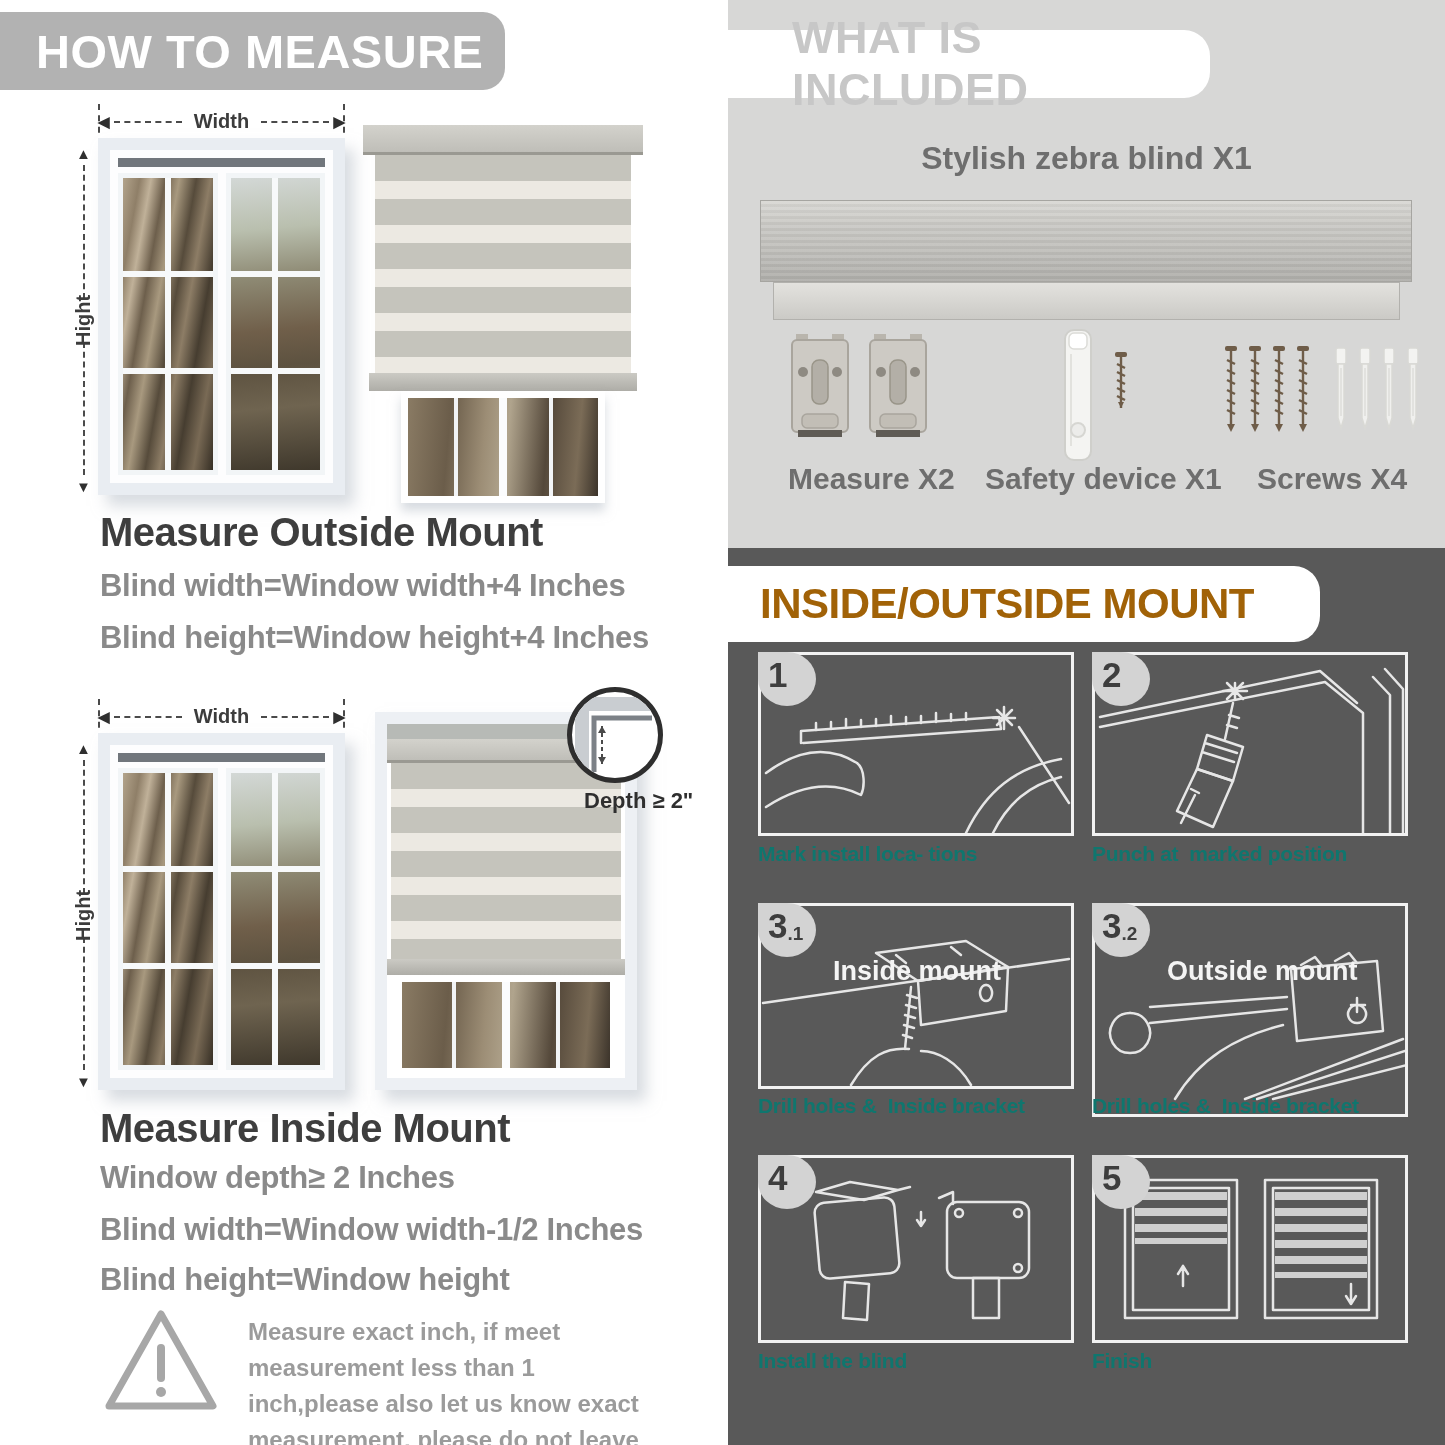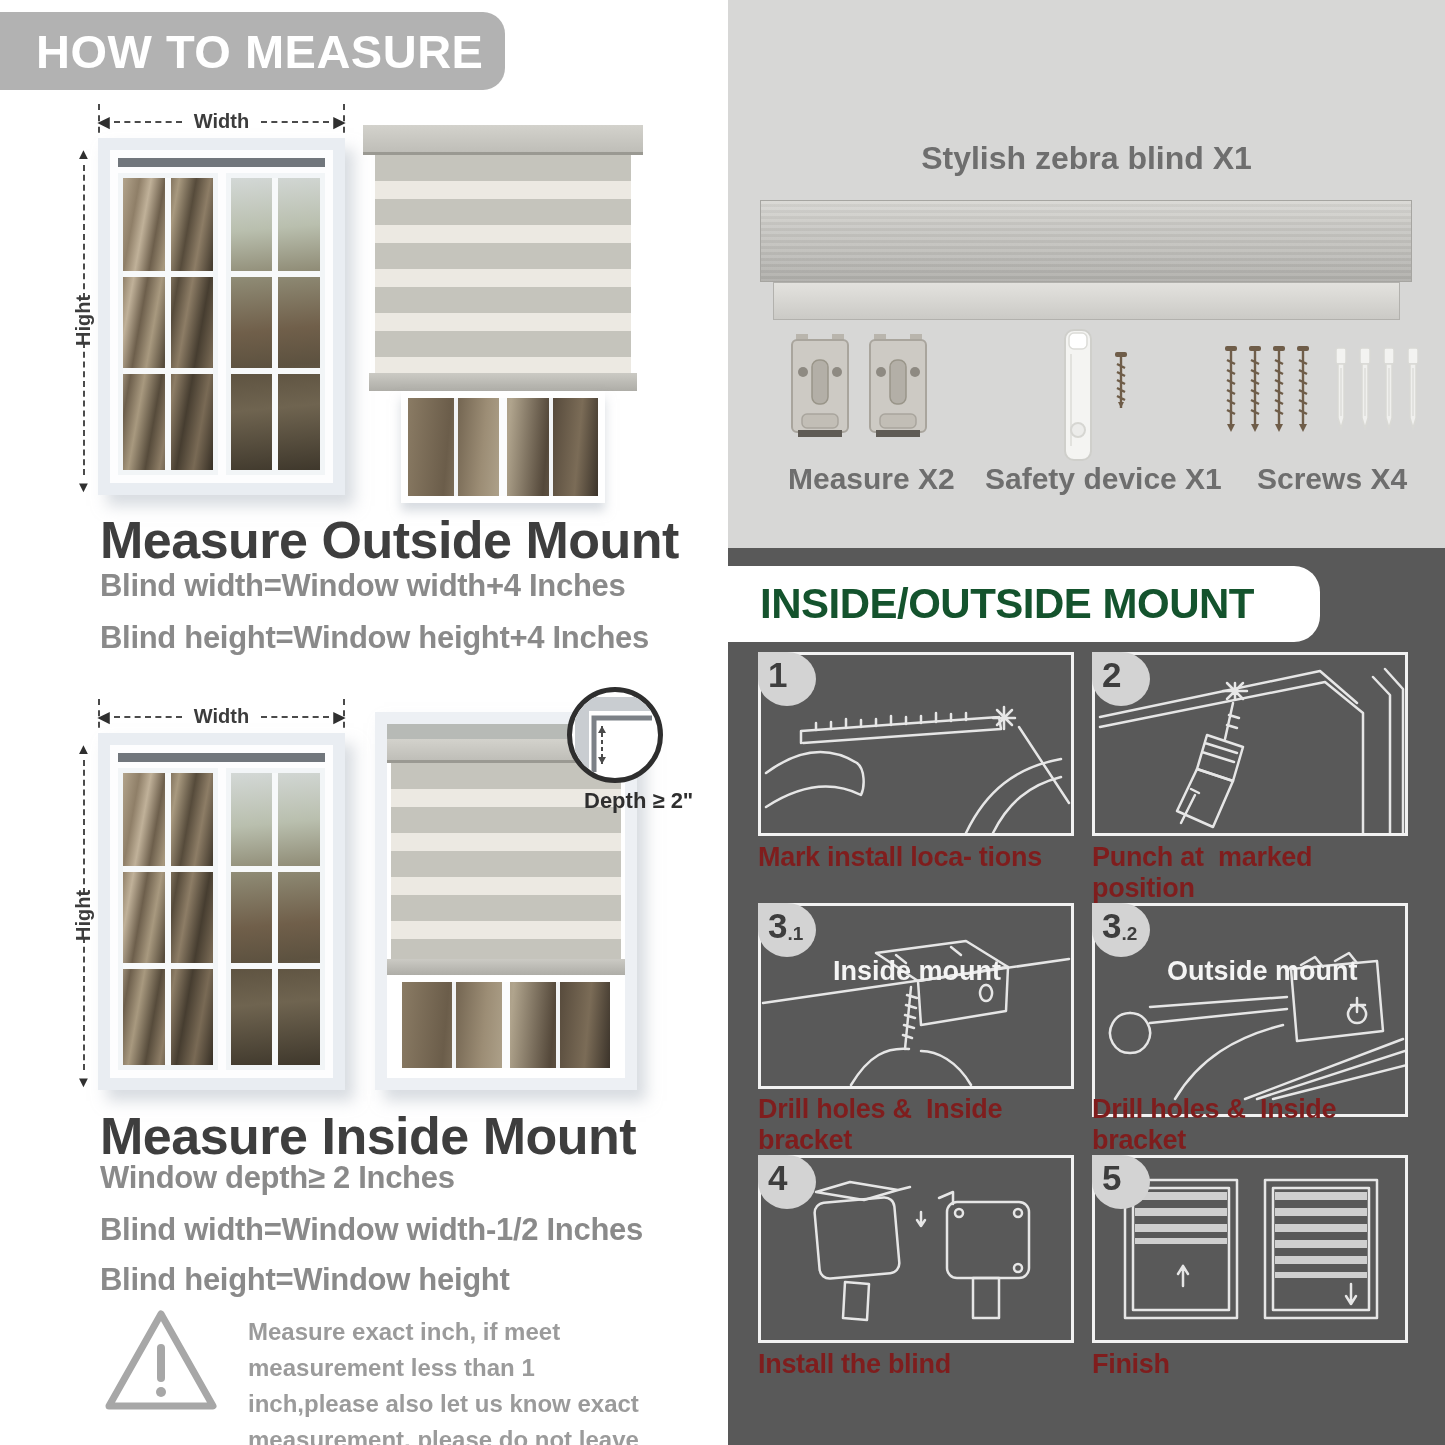--- a/index.html
+++ b/index.html
@@ -55,21 +55,21 @@
 
   .blind2-frame { position:absolute; background:#edf0f4; padding:12px;
     box-shadow:9px 11px 14px rgba(178,186,196,.5); }
   .blind2-inner { position:relative; height:100%; background:#fff; }
   .recess { position:absolute; left:0; right:0; top:0; height:15px; background:#b7bab6; }
 
   .circle-detail { position:absolute; width:96px; height:96px; border-radius:50%;
     border:5px solid #2e2e2e; background:#ffffff; overflow:hidden; z-index:5; }
   .depth-label { position:absolute; font-size:22px; font-weight:bold; color:#2f2f2f; }
 
-  .sec-title { position:absolute; font-size:52px; font-weight:bold; color:#3e3e3e; letter-spacing:-.5px; }
+  .sec-title { position:absolute; font-size:40px; font-weight:bold; color:#3e3e3e; letter-spacing:-.5px; }
   .sec-line { position:absolute; font-size:31px; font-weight:bold; color:#8a8a8a; letter-spacing:-.3px; }
 
   .warn-icon { position:absolute; }
   .warn-text { position:absolute; width:412px; font-size:24px; font-weight:bold;
     color:#9b9b9b; line-height:1.5; }
 
   
   .panel-light { position:absolute; left:728px; top:0; width:717px; height:548px; background:#d7d7d6; }
   .included-box { position:absolute; left:728px; top:30px; width:482px; height:68px; background:#ffffff;
     border-radius:0 26px 26px 0; display:flex; align-items:center; padding-left:64px;
@@ -81,30 +81,30 @@
       linear-gradient(180deg,#d8d7d3 0%,#c9c8c4 30%,#bcbbb7 70%,#aeada9 100%);
     border:1px solid #a6a5a1; }
   .rail-bottom { position:absolute; left:773px; top:282px; width:627px; height:38px;
     background:linear-gradient(180deg,#e3e2de,#cbcac6); border:1px solid #b2b1ad; }
   .items-row svg { display:block; }
   .item-label { position:absolute; font-size:30px; font-weight:bold; color:#6e6e6e; }
 
   .panel-dark { position:absolute; left:728px; top:548px; width:717px; height:897px; background:#595959; }
   .mount-box { position:absolute; left:728px; top:566px; width:592px; height:76px; background:#ffffff;
     border-radius:0 26px 26px 0; display:flex; align-items:center; padding-left:32px;
-    color:#14532d; font-size:42px; font-weight:bold; letter-spacing:-.5px; }
+    color:#a16207; font-size:42px; font-weight:bold; letter-spacing:-.5px; }
 
   .step-panel { position:absolute; width:316px; border:3px solid #f2f2f2; background:#595959; }
   .step-badge { position:absolute; left:-3px; top:-3px; width:58px; height:54px; background:#d3d3d3;
     border-radius:0 58% 58% 58%; color:#3e3e3e; font-weight:bold;
     padding:3px 0 0 10px; z-index:3; }
   .step-badge .n { font-size:35px; }
   .step-badge .s { font-size:19px; position:relative; top:2px; }
   .step-title { position:absolute; left:72px; top:14px; color:#f4f4f4; font-size:27px; font-weight:bold; z-index:3;margin-top:36px; }
-  .step-caption { position:absolute; width:330px; color:#7f1d1d; font-size:27px; font-weight:bold;
+  .step-caption { position:absolute; width:330px; color:#0f766e; font-size:21px; font-weight:bold;
     white-space:pre-wrap; letter-spacing:-.3px; }
   .art { position:absolute; inset:0; }
   .art svg { width:100%; height:100%; }
   .ln { stroke:#e6e6e6; stroke-width:2.5; fill:none; stroke-linecap:round; stroke-linejoin:round; }
   .lf { fill:#cfcfcf; stroke:none; }
 </style>
 </head>
 <body>
 
 <div id="canvas">
@@ -233,20 +233,23 @@
     <svg width="122" height="112" viewBox="0 0 122 112">
       <path d="M61,8 L113,100 L9,100 Z" fill="none" stroke="#a7a7a7" stroke-width="7" stroke-linejoin="round"></path>
       <line x1="61" y1="42" x2="61" y2="72" stroke="#a7a7a7" stroke-width="8" stroke-linecap="round"></line>
       <circle cx="61" cy="86" r="5" fill="#a7a7a7"></circle>
     </svg>
   </div>
   <div class="warn-text" style="left:248px; top:1314px;">Measure exact inch, if meet measurement less than 1 inch,please also let us know exact measurement, please do not leave it</div>
 
   <div class="panel-light"></div>
 
+  <div class="included-box">
+    <span>WHAT IS INCLUDED</span>
+  </div>
 
   <div class="blind-label">Stylish zebra blind X1</div>
 
   <div class="rail-top"></div>
   <div class="rail-bottom"></div>
 
   <div class="items-row" style="position:absolute; left:788px; top:332px; display:flex; gap:14px;">
     <svg width="64" height="112" viewBox="0 0 64 112">
       <rect x="8" y="2" width="12" height="7" fill="#b9b5ad"></rect>
         <rect x="44" y="2" width="12" height="7" fill="#b9b5ad"></rect>

